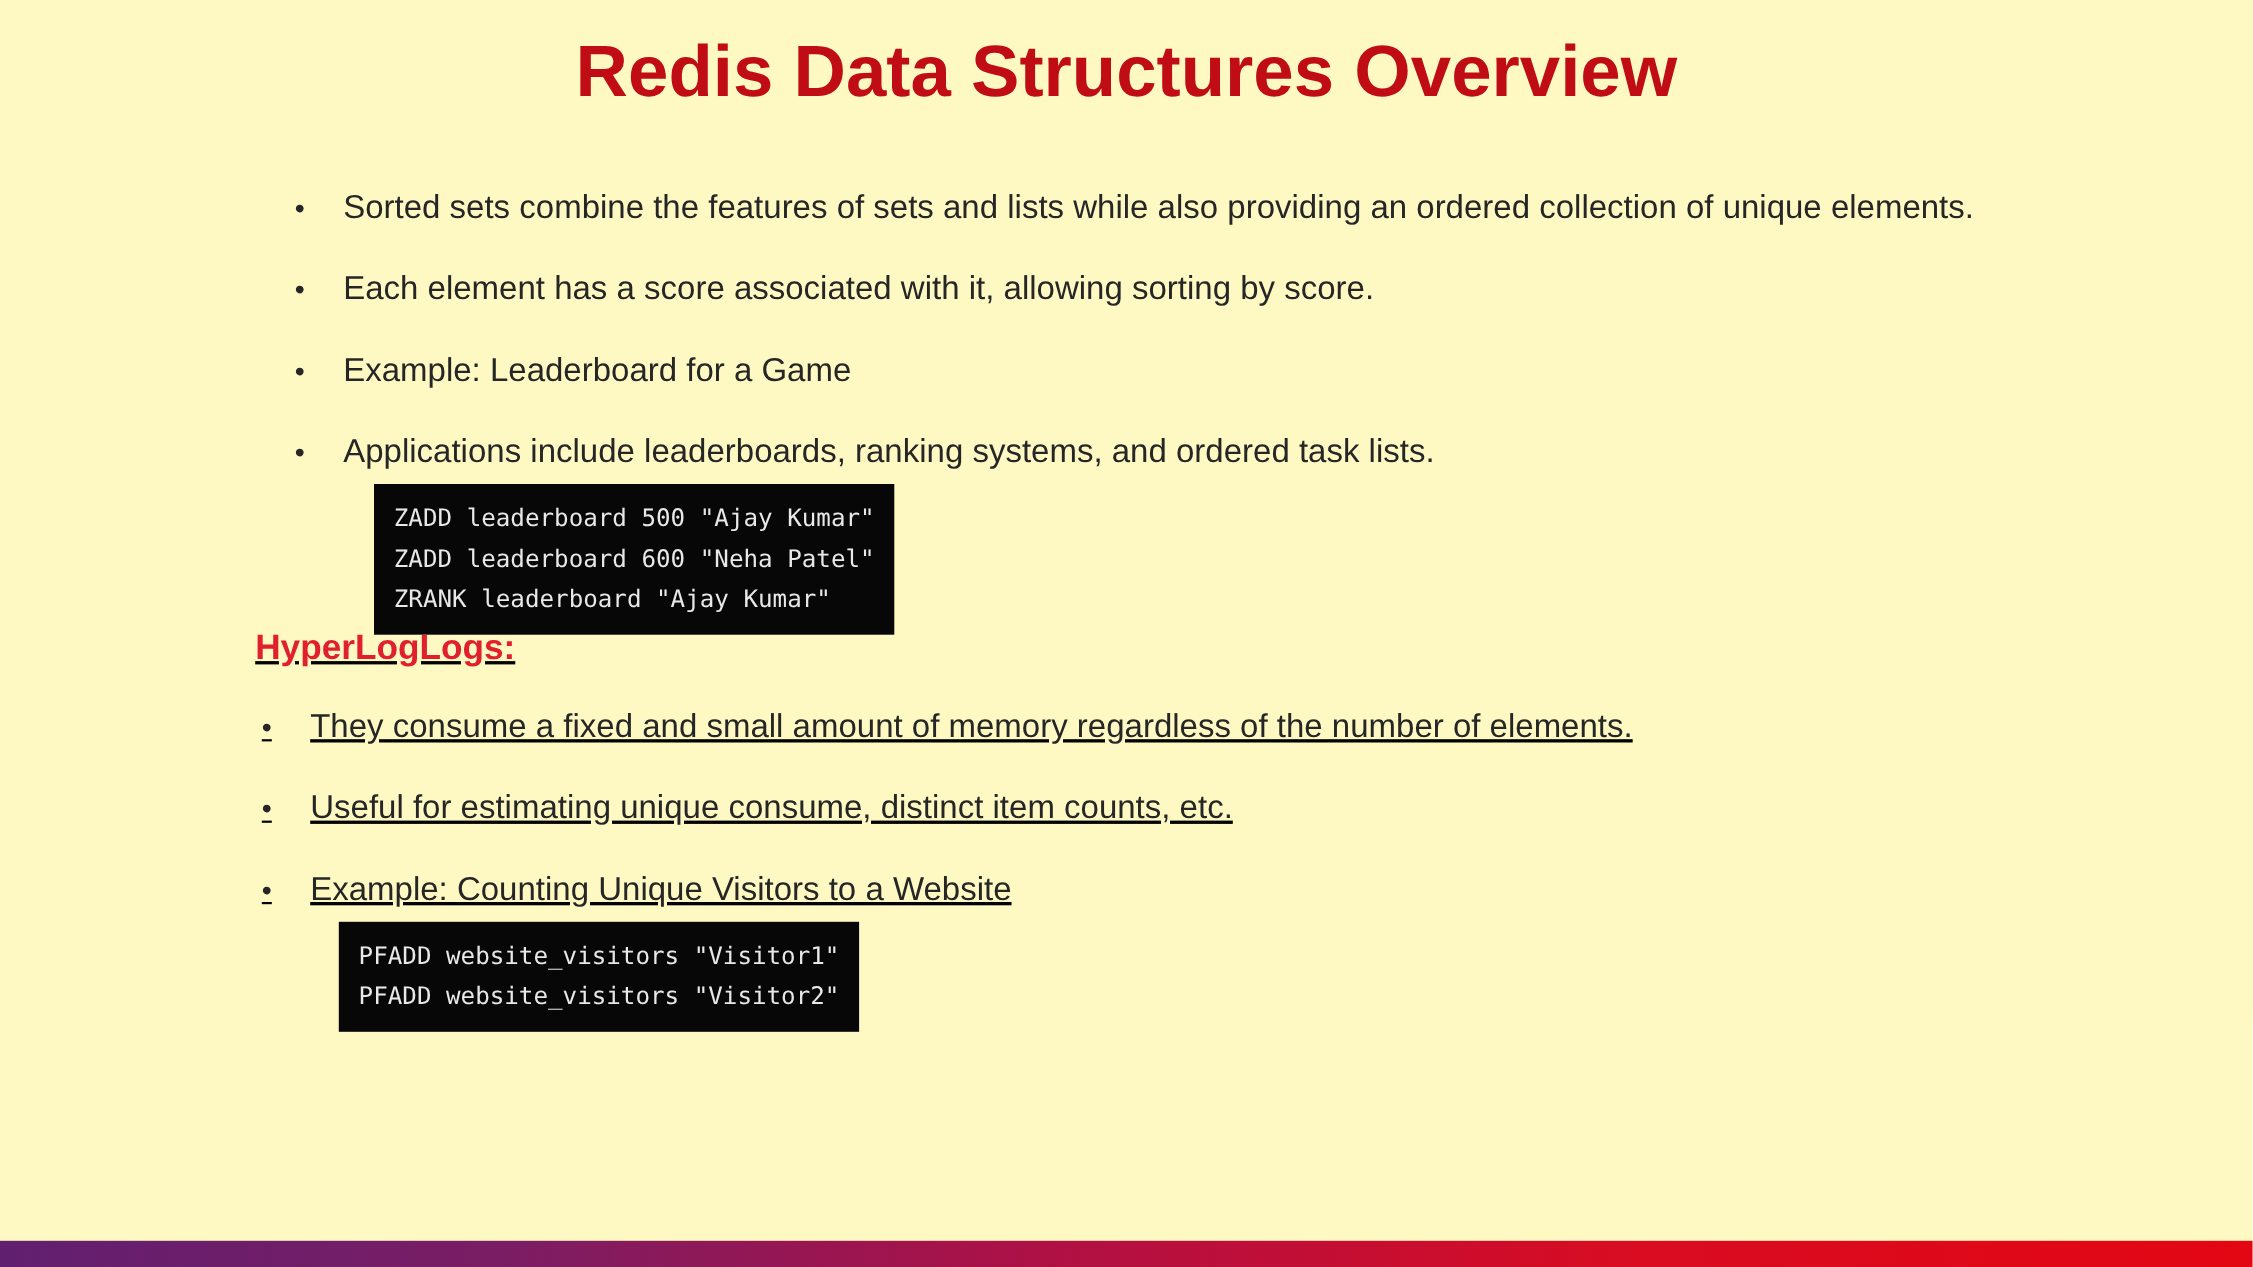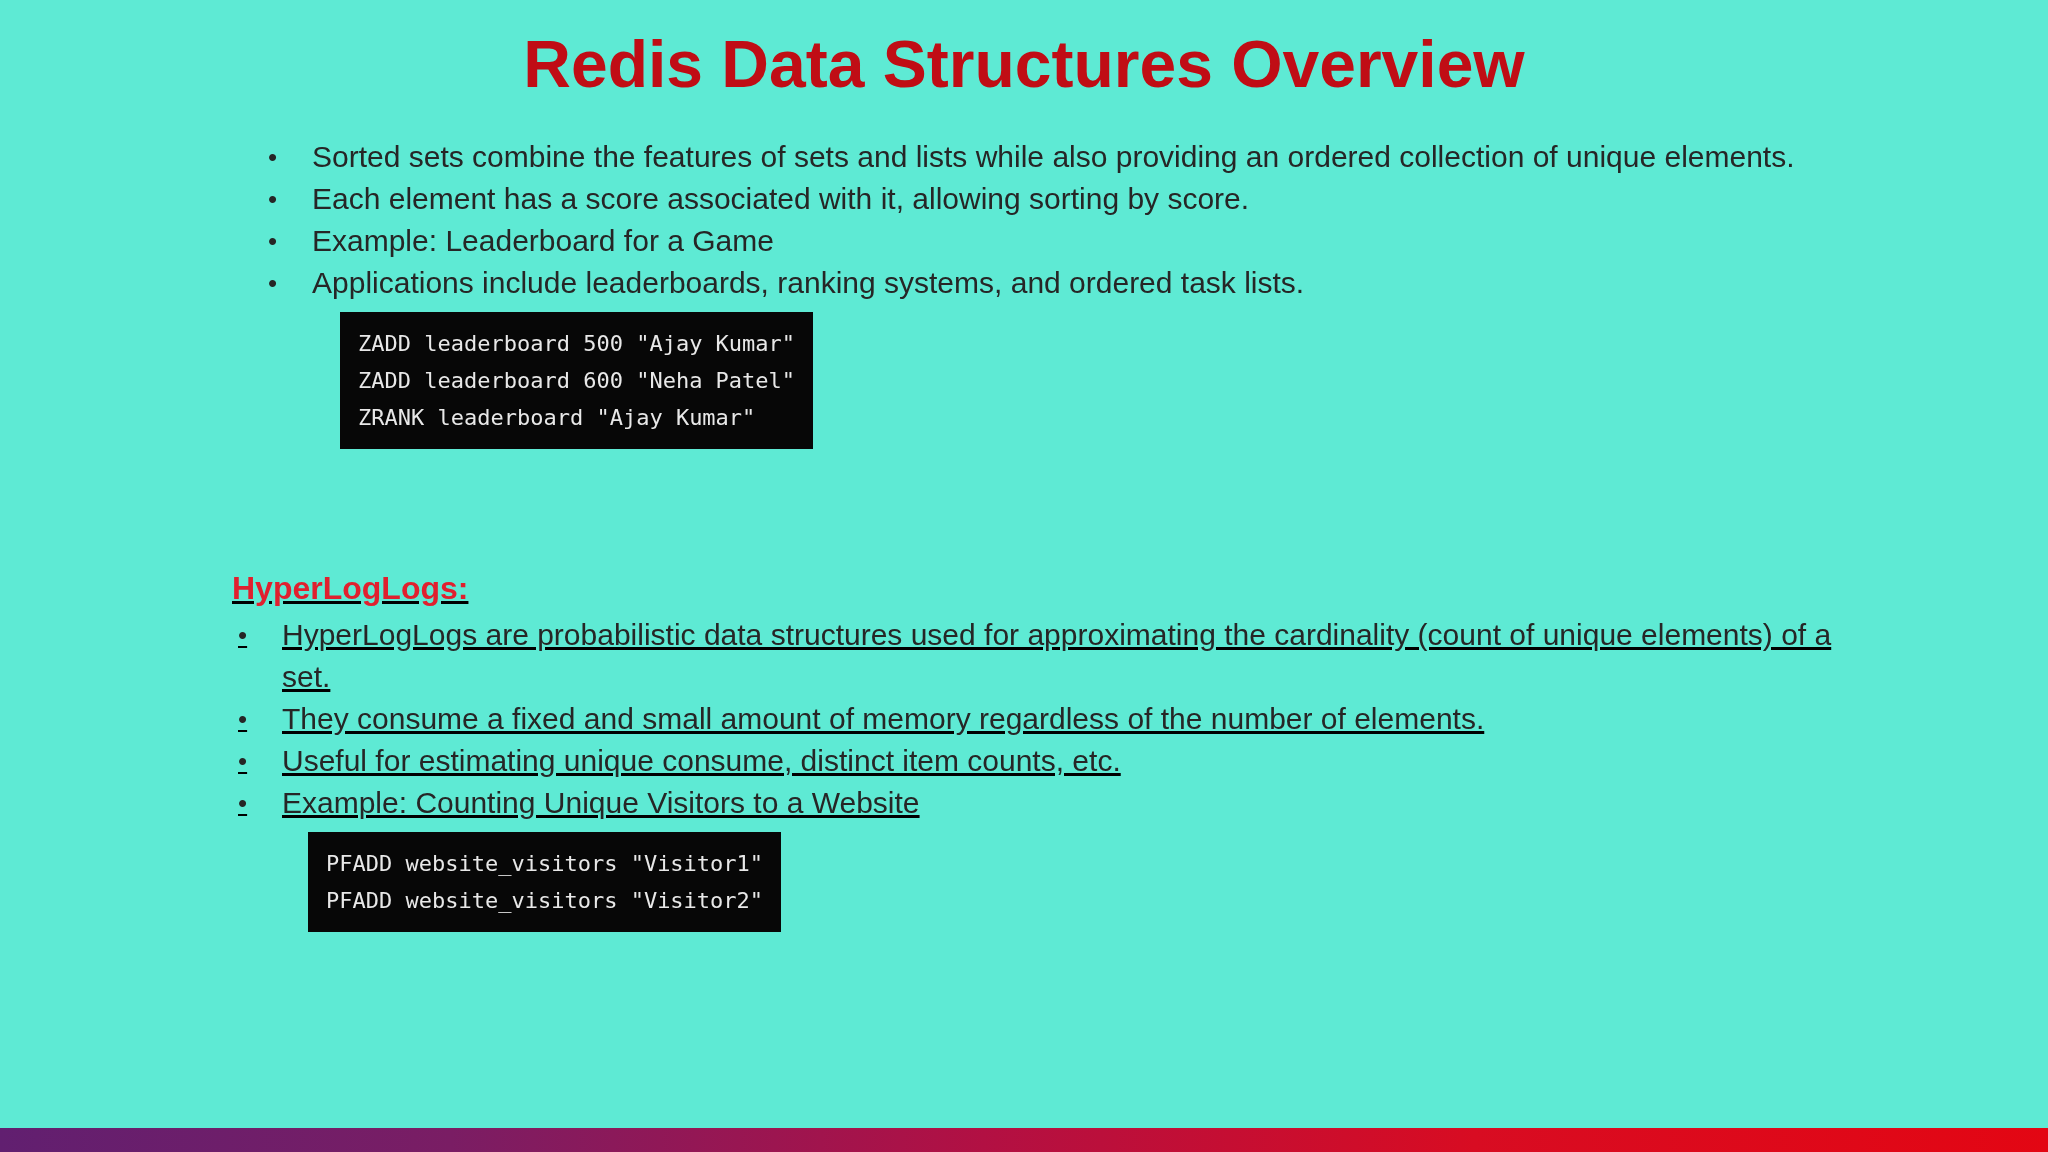--- a/index.html
+++ b/index.html
@@ -4,21 +4,21 @@
 <style>
   html, body {
     margin: 0;
     padding: 0;
     background: #ffffff;
   }
   .slide {
     position: relative;
     width: 2048px;
     height: 1152px;
-    background: #5eead4;
+    background: #fef9c3;
     overflow: hidden;
     font-family: "Liberation Sans", sans-serif;
   }
   .slide-title {
     position: absolute;
     top: 26px;
     left: 0;
     right: 0;
     margin: 0;
     text-align: center;
@@ -43,20 +43,21 @@
     list-style: none;
     margin: 0;
     padding: 0;
   }
   .bullet-item {
     display: flex;
     align-items: flex-start;
     font-size: 30px;
     line-height: 42px;
     color: var(--body-text, #262626);
+    margin-top: 32px;
   }
   .bullet-item::before {
     content: "\2022";
     flex: 0 0 50px;
     box-sizing: border-box;
     padding-left: 6px;
     font-size: 26px;
     line-height: 42px;
   }
   .bullet-text {
@@ -113,23 +114,20 @@
         <span class="bullet-text">Applications include leaderboards, ranking systems, and ordered task lists.</span>
       </li>
     </ul>
     <pre class="code-block"><span class="code-line">ZADD leaderboard 500 "Ajay Kumar"</span><span class="code-line">ZADD leaderboard 600 "Neha Patel"</span><span class="code-line">ZRANK leaderboard "Ajay Kumar"</span></pre>
   </section>
 
   <section class="section section-2">
     <h2 class="section-heading">HyperLogLogs:</h2>
     <ul class="bullet-list">
       <li class="bullet-item">
-        <span class="bullet-text">HyperLogLogs are probabilistic data structures used for approximating the cardinality (count of unique elements) of a set.</span>
-      </li>
-      <li class="bullet-item">
         <span class="bullet-text">They consume a fixed and small amount of memory regardless of the number of elements.</span>
       </li>
       <li class="bullet-item">
         <span class="bullet-text">Useful for estimating unique consume, distinct item counts, etc.</span>
       </li>
       <li class="bullet-item">
         <span class="bullet-text">Example: Counting Unique Visitors to a Website</span>
       </li>
     </ul>
     <pre class="code-block"><span class="code-line">PFADD website_visitors "Visitor1"</span><span class="code-line">PFADD website_visitors "Visitor2"</span></pre>

